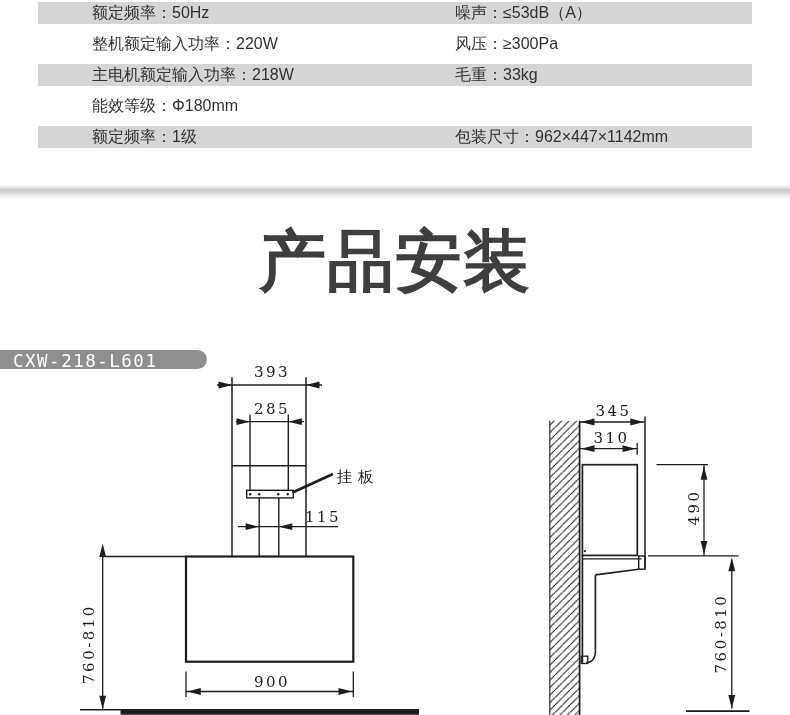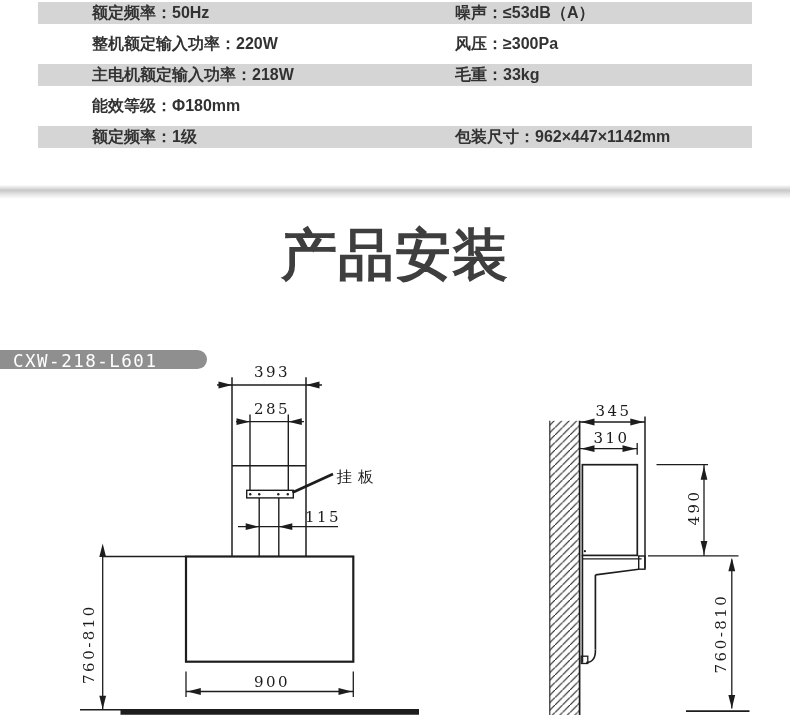--- a/index.html
+++ b/index.html
@@ -2,33 +2,33 @@
 <html><head>
 <meta charset="utf-8">
 <style>
   html,body{margin:0;padding:0;background:#ffffff;}
   body{width:790px;height:715px;position:relative;overflow:hidden;
        font-family:"Liberation Sans","DejaVu Sans",sans-serif;}
 
   
   .spec-table{position:absolute;top:2px;left:38px;width:714px;}
   .spec-row{height:22px;margin-bottom:9px;display:flex;align-items:center;
-            font-size:16px;font-weight:700;color:#323232;white-space:nowrap;}
+            font-size:16px;font-weight:400;color:#323232;white-space:nowrap;}
   .spec-row.shaded{background:#d5d5d5;}
   .cell{display:flex;align-items:center;}
   .c1{width:417px;padding-left:54px;box-sizing:border-box;flex:none;}
   .c2{flex:1;}
 
   
   .divider{position:absolute;top:185px;left:0;width:790px;height:14px;
            background:linear-gradient(to bottom,#fdfdfd 0%,#c8c8c8 38%,#e6e6e6 68%,#ffffff 100%);}
 
   
   .heading{position:absolute;top:224px;left:0;width:790px;margin:0;
-           text-align:center;font-size:56px;line-height:1.1;font-weight:600;
+           text-align:center;font-size:67px;line-height:1.1;font-weight:600;
            color:#3e3e3e;letter-spacing:1px;}
 
   
   .badge{position:absolute;top:350px;left:0;width:207px;height:19px;
          box-sizing:border-box;padding-left:13px;line-height:23px;
          background:#8f8f8f;color:#ffffff;border-radius:0 12px 12px 0;
          font-family:"DejaVu Sans Mono","Liberation Mono",monospace;
          font-size:17.5px;letter-spacing:1.5px;}
 
   

